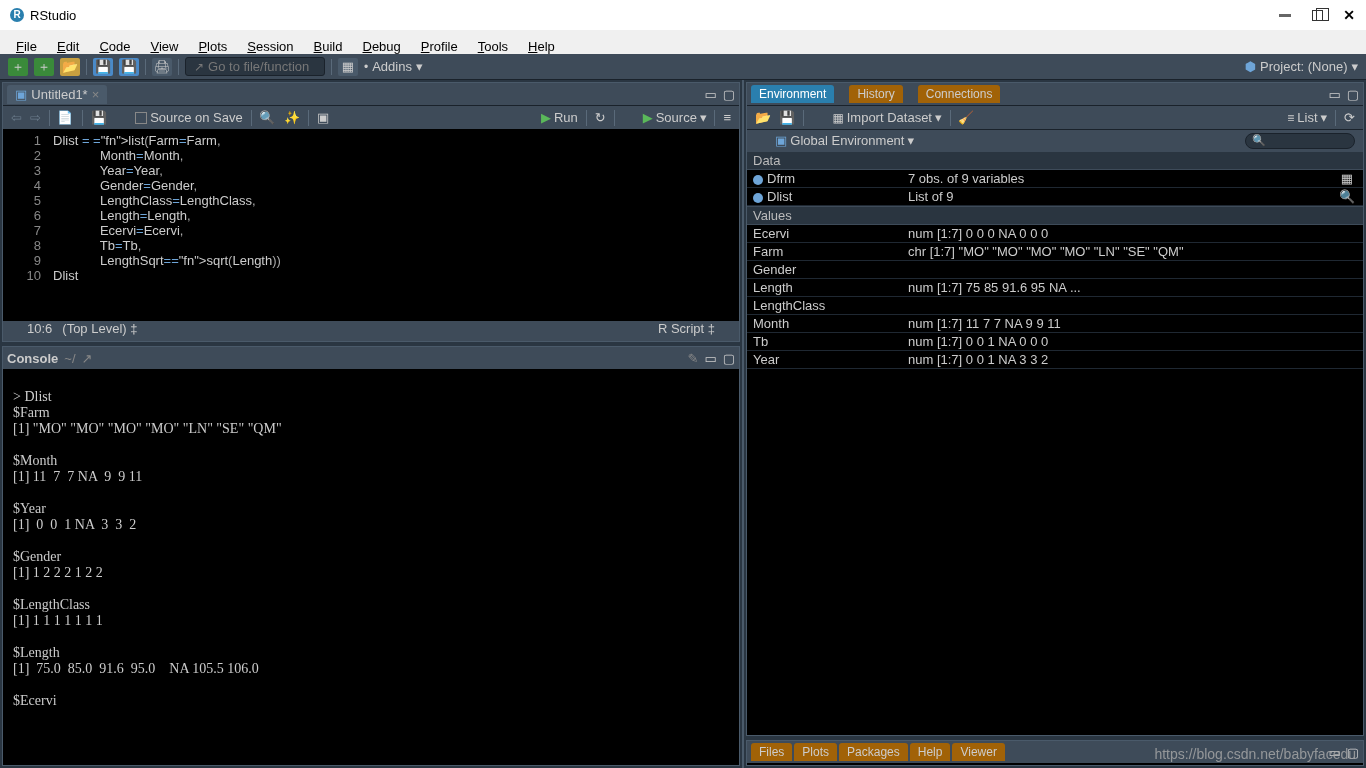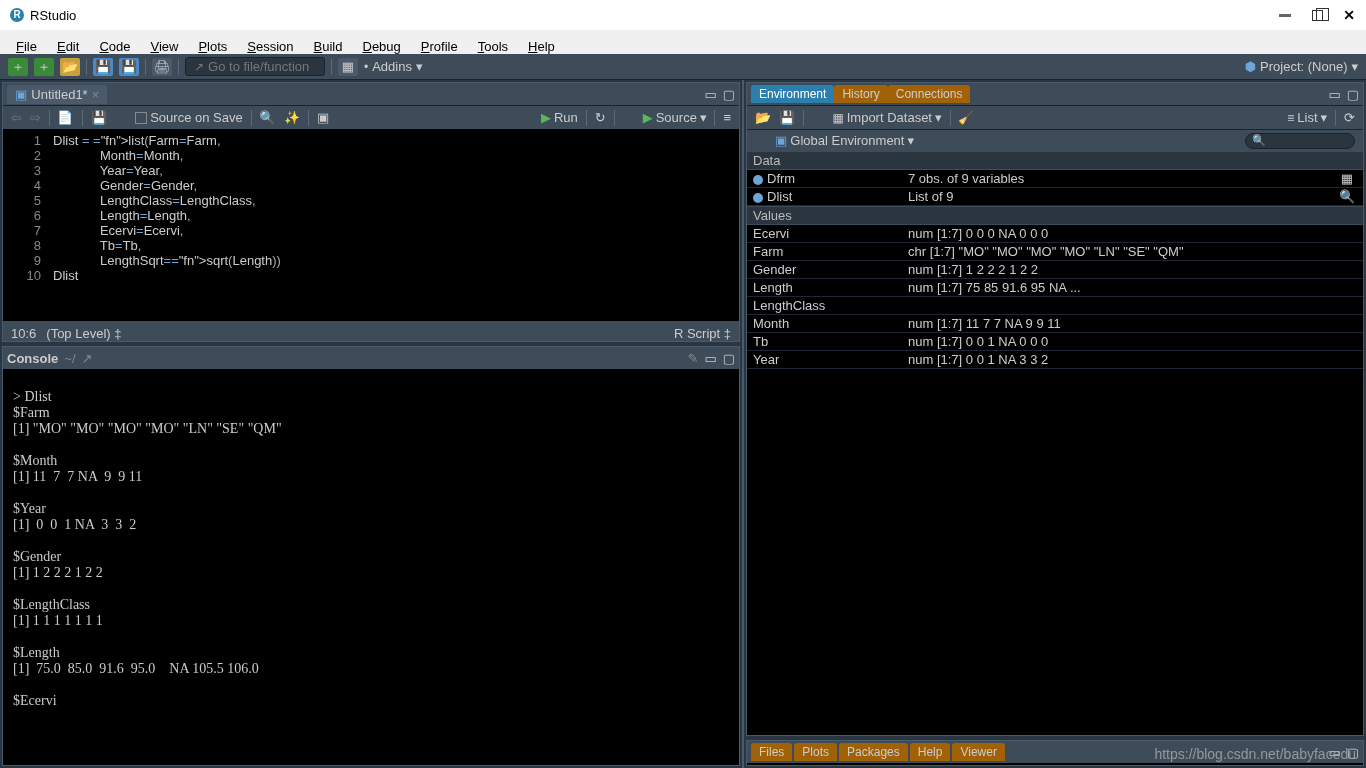--- a/index.html
+++ b/index.html
@@ -29,21 +29,21 @@
 .subtool { background:#3e4b59; height:24px; display:flex; align-items:center; padding:0 8px; gap:10px; border-top:1px solid #1a222b; justify-content:space-between; }
 .subtool .l { display:flex; align-items:center; gap:8px; }
 .subtool .r { display:flex; align-items:center; gap:8px; }
 .stbtn { display:inline-flex; align-items:center; gap:3px; color:#ccc; font-size:12px;padding-left:20px; }
 .code { flex:1; background:#000; color:#ccc; font-family:Consolas,"Lucida Console",monospace; font-size:14px; padding:4px 0; overflow:hidden; }
 .codeline { display:flex; }
 .ln { width:50px; text-align:right; padding-right:12px; color:#888; user-select:none; }
 .ct { white-space:pre; }
 .op { color:#6EA5D8; }
 .pn { color:#aaa; }
-.statusbar { background:#3e4b59; height:20px; display:flex; align-items:flex-end; padding:0 8px; font-size:12px; color:#ccc; justify-content:space-between; }
+.statusbar { background:#3e4b59; height:20px; display:flex; align-items:flex-start; padding:0 24px; font-size:12px; color:#ccc; justify-content:space-between; }
 .console { flex:1; background:#000; color:#ccc; font-family:Liberation Serif, serif; font-size:14px; padding:20px 10px; overflow:hidden; white-space:pre; }
 .envbar { background:#3e4b59; height:22px; display:flex; align-items:center; padding:0 8px; gap:6px; border-top:1px solid #1a222b; justify-content:space-between; }
 .envtable { flex:1; background:#000; overflow:auto; font-family:Consolas,"Lucida Console",monospace; font-size:14px; }
 .secthead { background:#2a3540; color:#bbb; padding:1px 6px; border-top:1px solid #3e4b59; border-bottom:1px solid #3e4b59; }
 .erow { display:flex; padding:1px 6px; border-bottom:1px solid #1f2832; }
 .erow .en { width:155px; }
 .erow .ev { flex:1; color:#ccc; }
 .erow .ei { width:20px; text-align:center; }
 .circ { display:inline-block; width:10px; height:10px; border-radius:50%; background:#6EA5D8; margin-right:4px; vertical-align:middle; }
 .envsearch { background:#2a3540; border:1px solid #1a222b; border-radius:10px; width:110px; height:16px; display:flex; align-items:center; padding:0 6px; }
@@ -242,21 +242,21 @@
 $Length
 [1]  75.0  85.0  91.6  95.0    NA 105.5 106.0
 
 $Ecervi</div>
     </div>
   </div>
 
   <div class="rightcol">
     <div class="pane" style="flex:1">
       <div class="tabbar">
-        <div id="envtabs" style="display:flex;gap:0">
+        <div id="envtabs" style="display:flex;gap:15px">
             <span class="tab sel">Environment</span>
             <span class="tab">History</span>
             <span class="tab">Connections</span>
           </div>
         <div class="panetools">
           <span>▭</span>
           <span>▢</span>
         </div>
       </div>
       <div class="subtool">
@@ -302,21 +302,20 @@
             <span class="ev">num [1:7] 0 0 0 NA 0 0 0</span>
             <span class="ei"></span>
           </div>
           <div class="erow">
             <span class="en">Farm</span>
             <span class="ev">chr [1:7] "MO" "MO" "MO" "MO" "LN" "SE" "QM"</span>
             <span class="ei"></span>
           </div>
           <div class="erow">
             <span class="en">Gender</span>
-            <span class="ev">num [1:7] 1 2 2 2 1 2 2</span>
             <span class="ei"></span>
           </div>
           <div class="erow">
             <span class="en">Length</span>
             <span class="ev">num [1:7] 75 85 91.6 95 NA ...</span>
             <span class="ei"></span>
           </div>
           <div class="erow">
             <span class="en">LengthClass</span>
             <span class="ei"></span>

